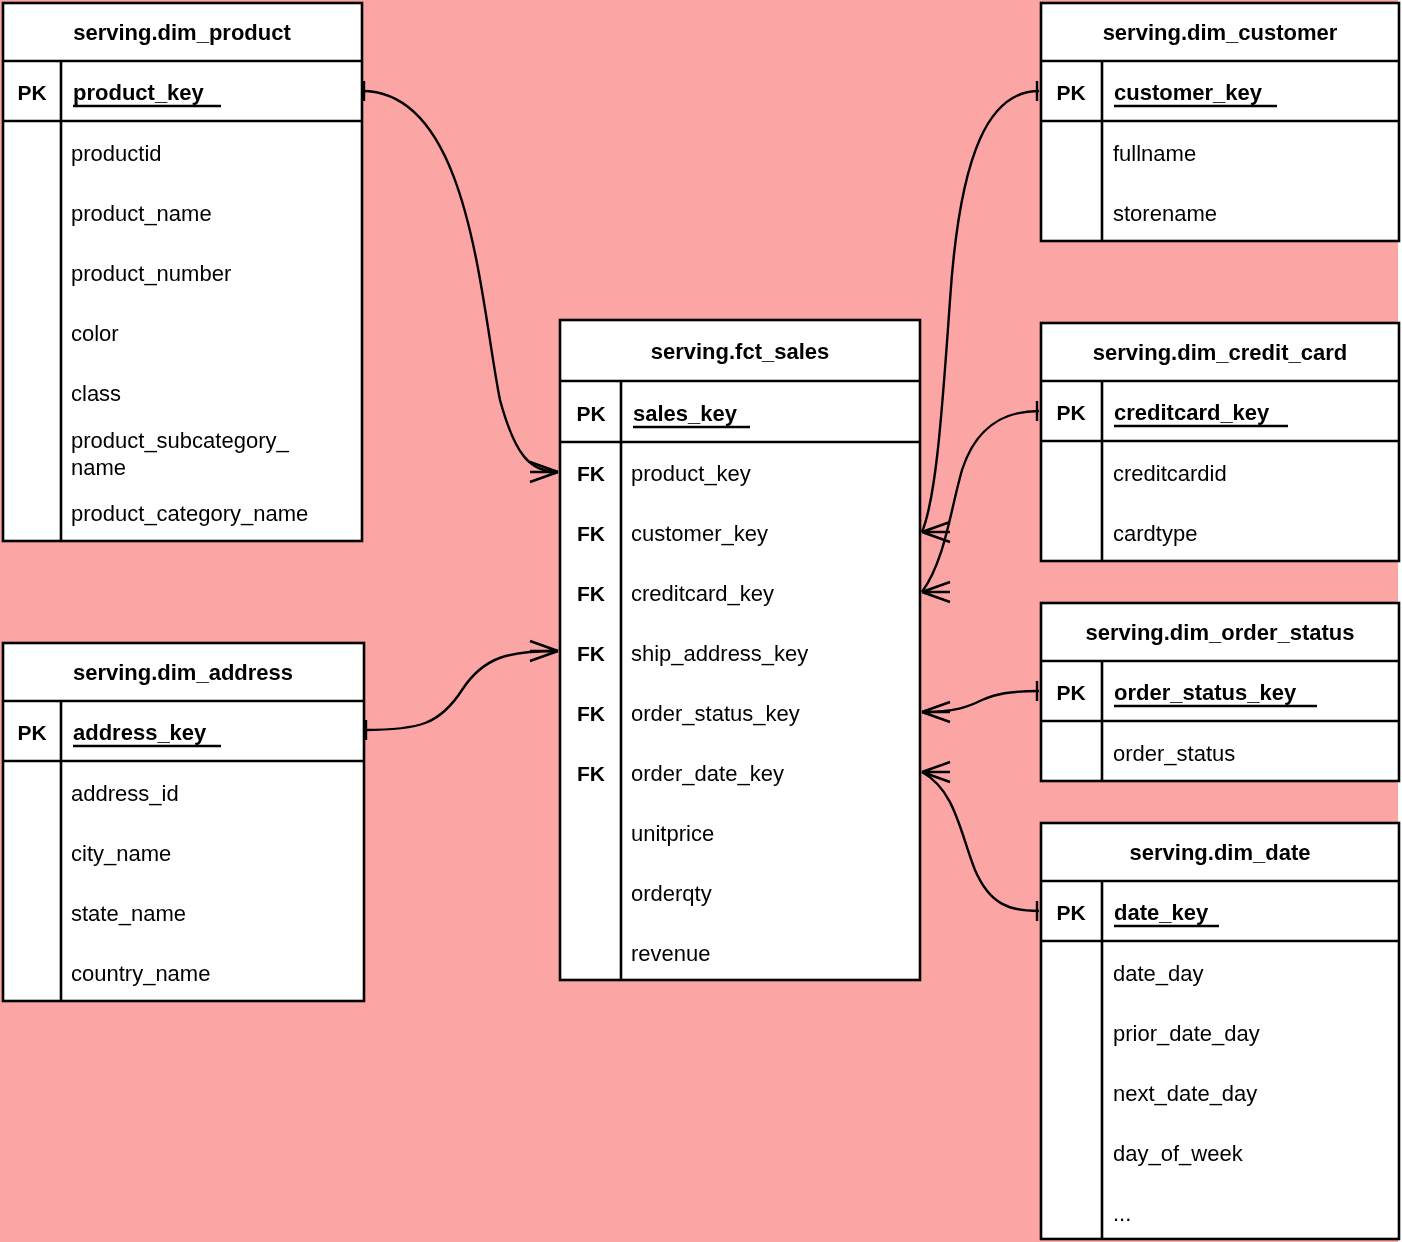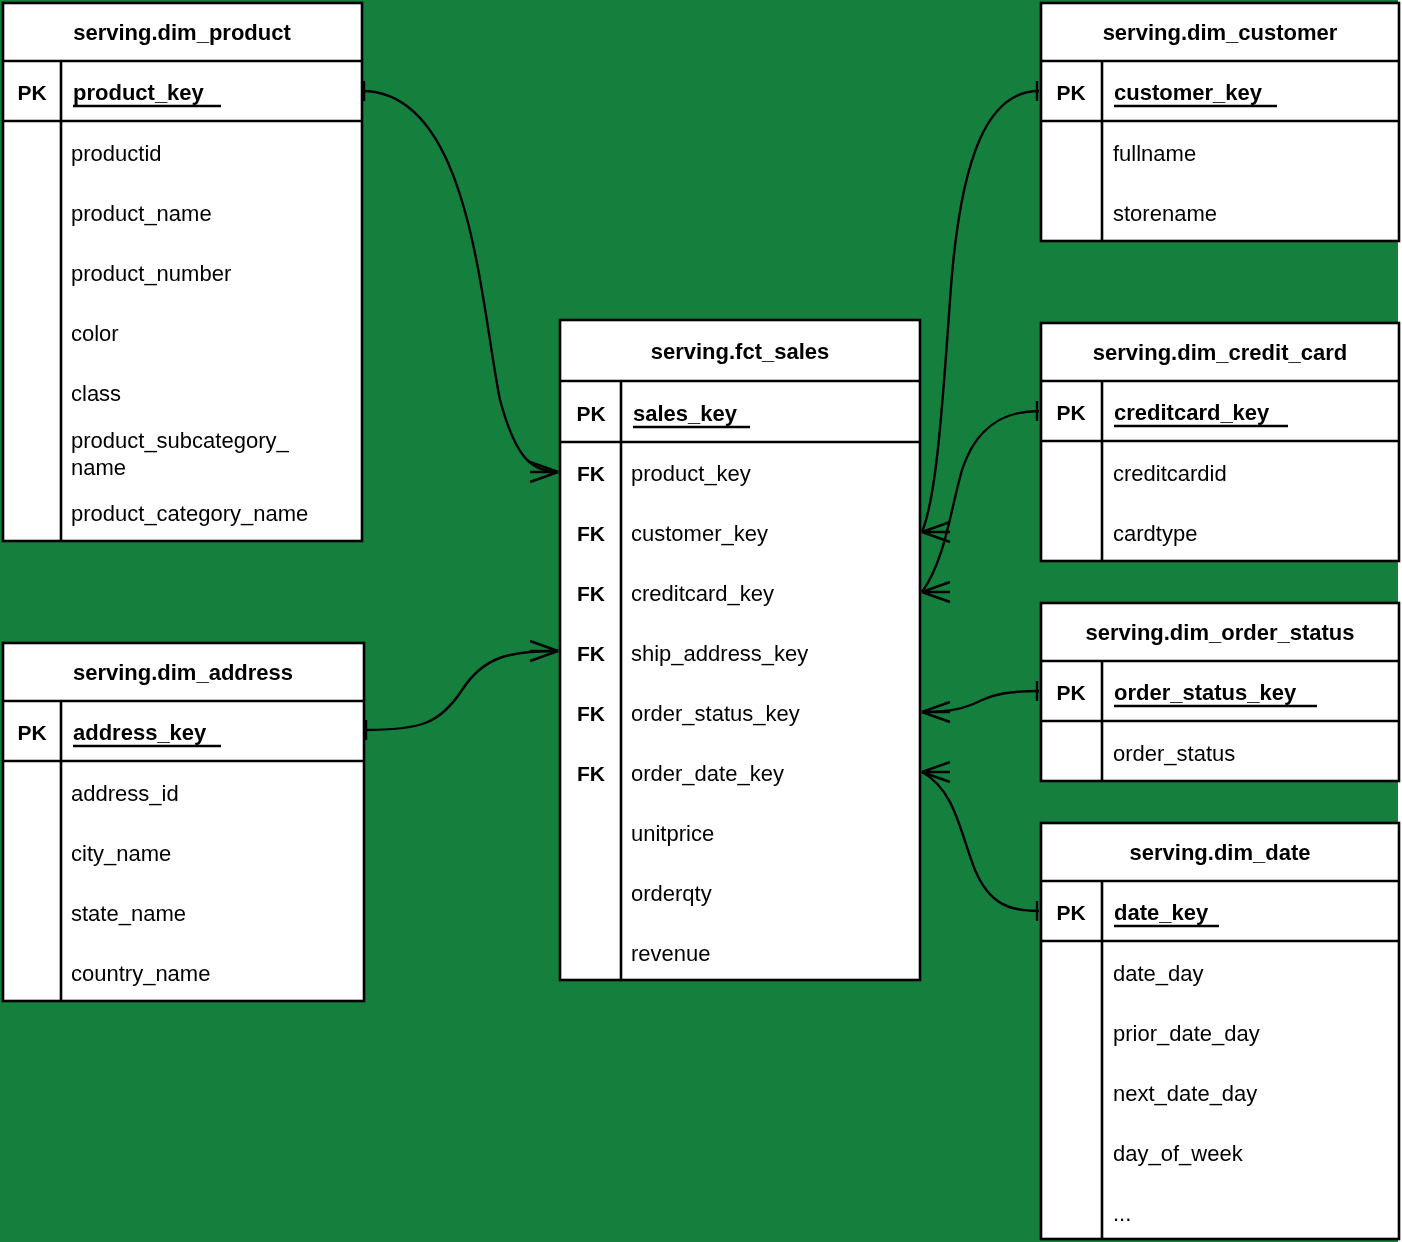--- a/index.html
+++ b/index.html
@@ -10,21 +10,21 @@
   body {
     font-family: "Liberation Sans", sans-serif;
     width: 1402px;
     height: 1242px;
     overflow: hidden;
   }
   #erd-root {
     position: relative;
     width: 1398px;
     height: 1242px;
-    background: #15803d;
+    background: #fca5a5;
   }
   svg.erd-canvas {
     position: absolute;
     left: 0;
     top: 0;
     width: 1402px;
     height: 1242px;
     display: block;
   }
   .tbl-rect {

